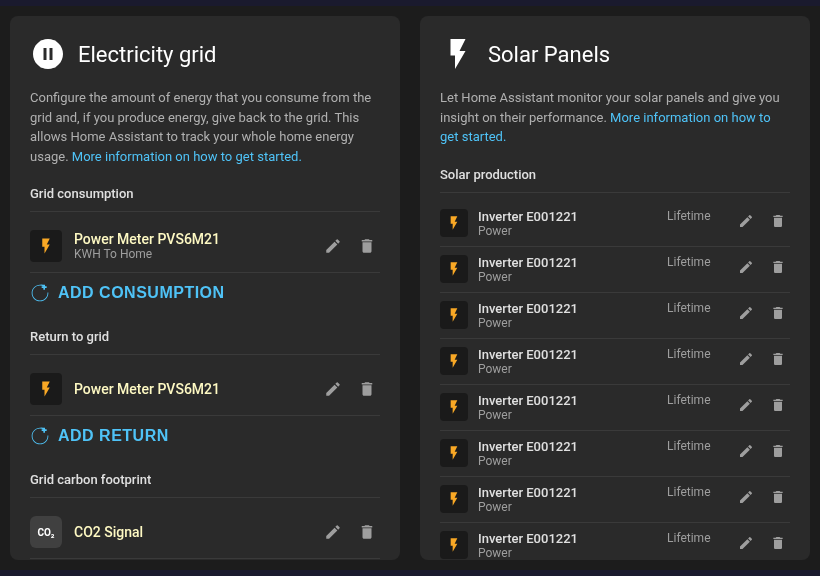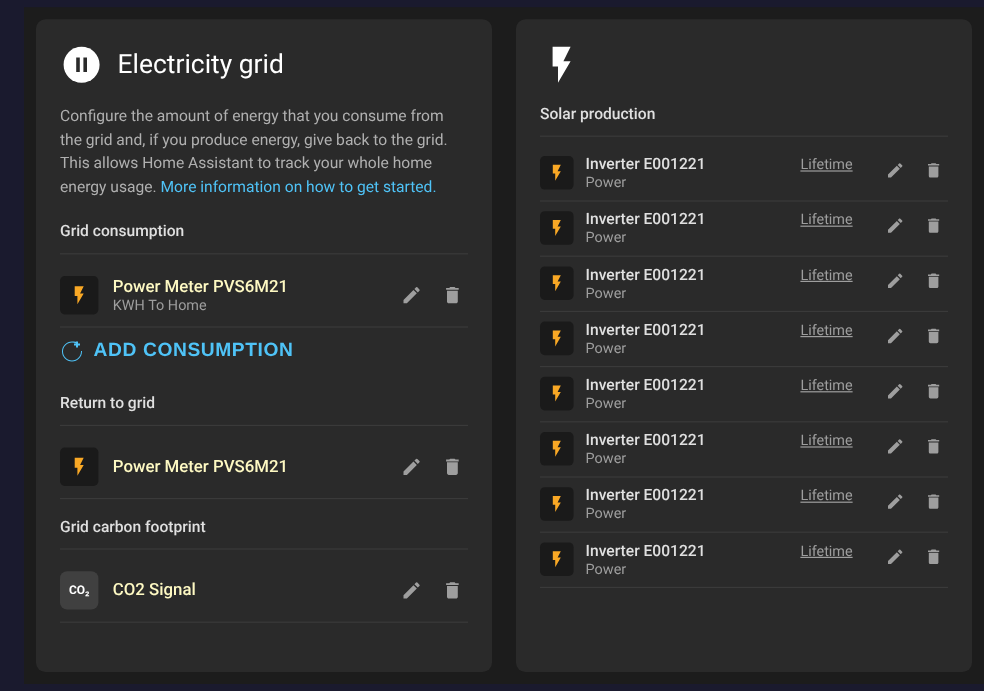--- a/index.html
+++ b/index.html
@@ -13,21 +13,20 @@
       width: 820px;
       height: 576px;
       overflow: hidden;
     }
     .container {
       display: flex;
       width: 820px;
       height: 564px;
       background: #1c1c1c;
       gap: 0;
-      margin-left: 20px;
     }
     .panel {
       background: #2a2a2a;
       border-radius: 8px;
       margin: 10px;
       padding: 20px;
       flex: 1;
       overflow-y: auto;
       scrollbar-width: thin;
       scrollbar-color: #444 #2a2a2a;
@@ -167,21 +166,20 @@
     }
     .solar-item-sub {
       font-size: 12px;
       color: #9e9e9e;
     }
     .solar-lifetime {
       font-size: 12px;
       color: #9e9e9e;
       margin-right: 12px;
       min-width: 55px;
-      text-decoration: underline;
     }
     .co2-icon {
       width: 32px;
       height: 32px;
       background: #404040;
       border-radius: 6px;
       display: flex;
       align-items: center;
       justify-content: center;
       margin-right: 12px;
@@ -270,20 +268,27 @@
               <path d="M3 17.25V21h3.75L17.81 9.94l-3.75-3.75L3 17.25zM20.71 7.04a1 1 0 0 0 0-1.41l-2.34-2.34a1 1 0 0 0-1.41 0l-1.83 1.83 3.75 3.75 1.83-1.83z"></path>
             </svg>
           </button>
           <button class="action-btn" title="Delete">
             <svg viewBox="0 0 24 24" width="18" height="18" fill="currentColor">
               <path d="M6 19c0 1.1.9 2 2 2h8c1.1 0 2-.9 2-2V7H6v12zM19 4h-3.5l-1-1h-5l-1 1H5v2h14V4z"></path>
             </svg>
           </button>
         </div>
       </div>
+      <button class="add-btn">
+        <svg viewBox="0 0 24 24" width="20" height="20" fill="currentColor">
+          <path d="M21 11.5v.5c0 4.97-4.03 9-9 9s-9-4.03-9-9 4.03-9 9-9c1.57 0 3.04.4 4.32 1.1l1.44-1.44A10.93 10.93 0 0 0 12 2C6.48 2 2 6.48 2 12s4.48 10 10 10 10-4.48 10-10v-.5h-1z"></path>
+          <path d="M20 4h-2V2h-2v2h-2v2h2v2h2V6h2V4z"></path>
+        </svg>
+        <span>ADD RETURN</span>
+      </button>
     </div>
 
     <div>
       <p class="section-title">Grid carbon footprint</p>
       <hr class="divider">
       <div class="list-item">
         <div class="co2-icon">CO₂</div>
         <div class="item-text">
           <div class="item-name">CO2 Signal</div>
         </div>
@@ -303,22 +308,27 @@
     </div>
   </div>
 
   <div class="panel">
     <div class="panel-header">
       <div class="panel-icon">
         <svg viewBox="0 0 24 24" width="36" height="36" fill="currentColor">
           <path d="M7 2v11h3v9l7-12h-4l4-8z"></path>
         </svg>
       </div>
-    </div>
-
+      <h1 class="panel-title">Solar Panels</h1>
+    </div>
+
+    <p class="panel-desc">
+      <span>Let Home Assistant monitor your solar panels and give you insight on their performance.</span>
+      <a href="#">More information on how to get started.</a>
+    </p>
 
     <div>
       <p class="section-title">Solar production</p>
       <hr class="divider">
 
       <div id="solar-items-container">
           <div class="solar-item">
     <div class="solar-item-icon">
       <svg viewBox="0 0 24 24" width="16" height="16" fill="#f9a825">
         <path d="M7 2v11h3v9l7-12h-4l4-8z"></path>

